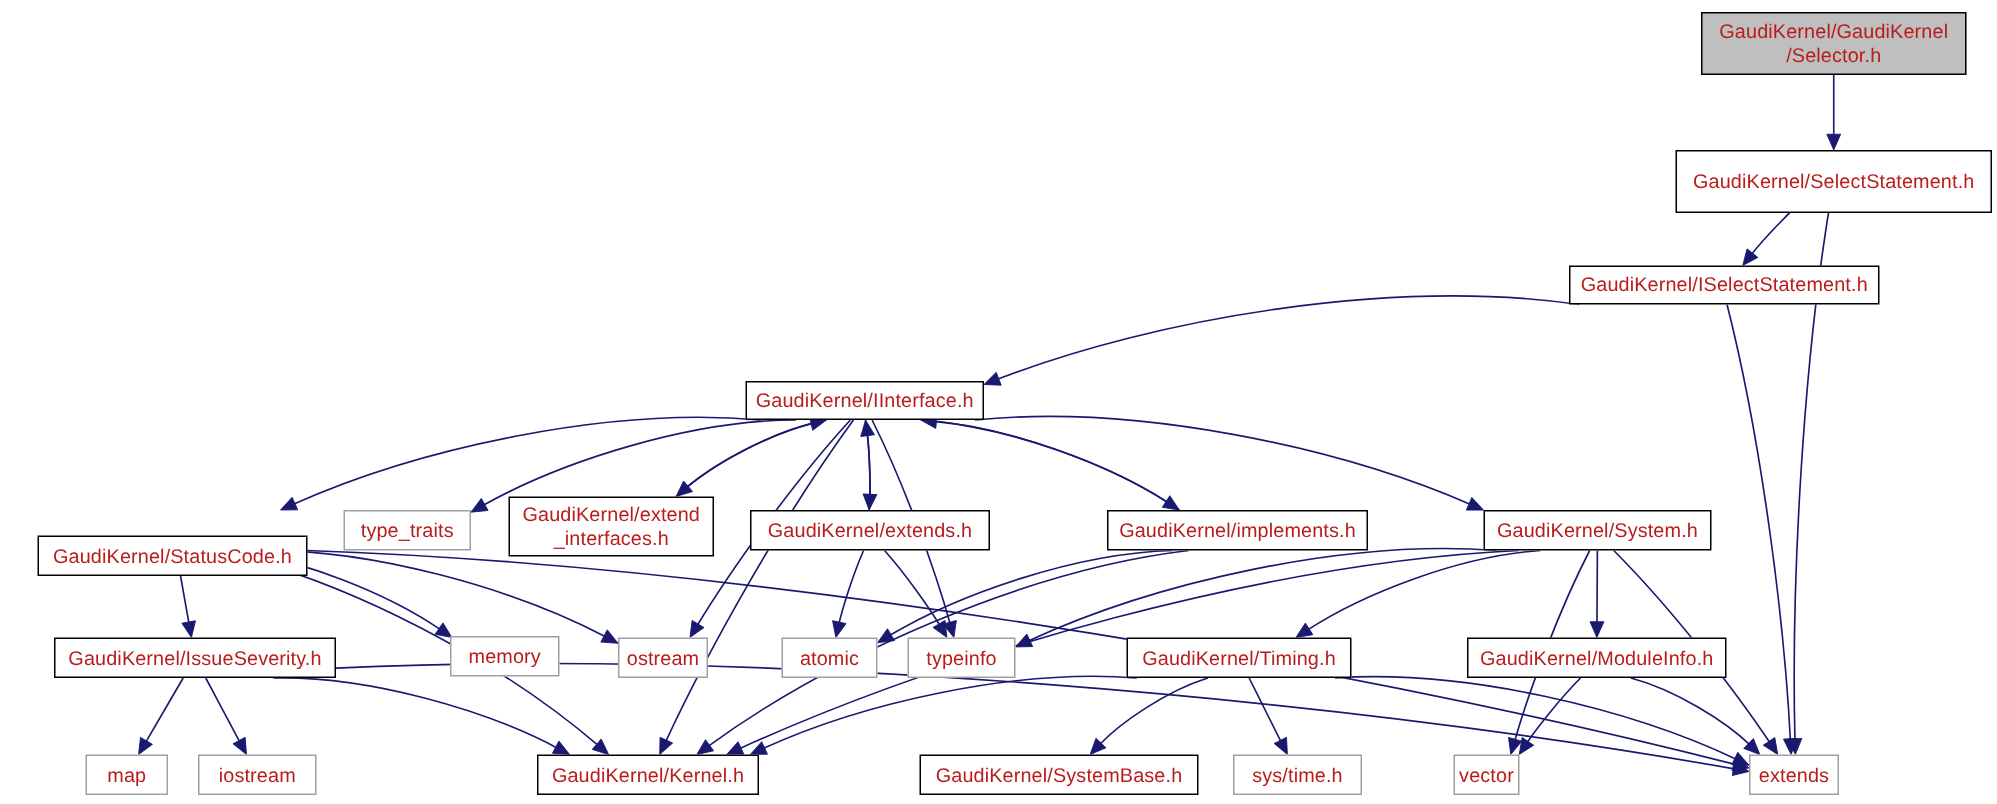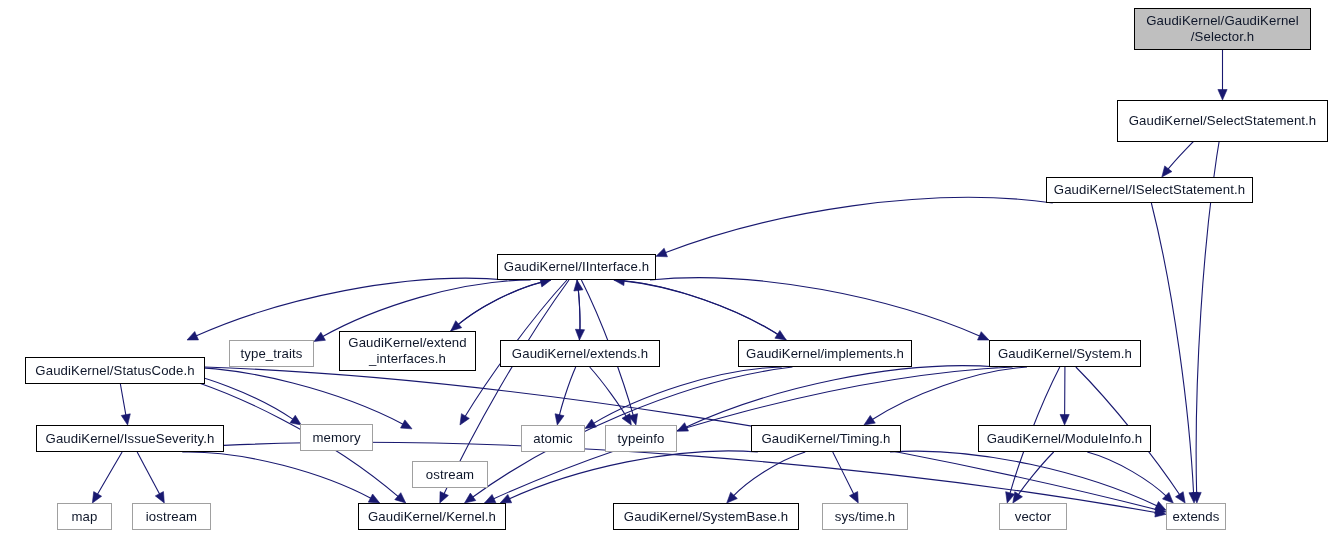--- a/index.html
+++ b/index.html
@@ -35,21 +35,21 @@
   }
   .node {
     position: absolute;
     box-sizing: border-box;
     display: flex;
     align-items: center;
     justify-content: center;
     text-align: center;
     line-height: 1.18;
     font-size: 13.2px;
-    color: #0f172a;
+    color: #b91c1c;
     background: #ffffff;
     border: 1px solid #000000;
     white-space: pre-line;
     letter-spacing: 0.1px;
   }
   .node.sys {
     border: 1px solid #a0a0a0;
   }
   .node.root {
     background: #bfbfbf;
@@ -156,26 +156,26 @@
       <div class="node" style="left: 497px; top: 254px; width: 159px; height: 26px;">GaudiKernel/IInterface.h</div>
       <div class="node" style="left: 25px; top: 357px; width: 180px; height: 27px;">GaudiKernel/StatusCode.h</div>
       <div class="node sys" style="left: 229px; top: 340px; width: 85px; height: 27px;">type_traits</div>
       <div class="node" style="left: 339px; top: 331px; width: 137px; height: 40px;">GaudiKernel/extend
 _interfaces.h</div>
       <div class="node" style="left: 500px; top: 340px; width: 160px; height: 27px;">GaudiKernel/extends.h</div>
       <div class="node" style="left: 738px; top: 340px; width: 174px; height: 27px;">GaudiKernel/implements.h</div>
       <div class="node" style="left: 989px; top: 340px; width: 152px; height: 27px;">GaudiKernel/System.h</div>
       <div class="node" style="left: 36px; top: 425px; width: 188px; height: 27px;">GaudiKernel/IssueSeverity.h</div>
       <div class="node sys" style="left: 300px; top: 424px; width: 73px; height: 27px;">memory</div>
-      <div class="node sys" style="left: 412px; top: 425px; width: 76px; height: 27px; margin-top: 36px;">ostream</div>
+      <div class="node sys" style="left: 412px; top: 425px; width: 60px; height: 27px;">ostream</div>
       <div class="node sys" style="left: 521px; top: 425px; width: 64px; height: 27px;">atomic</div>
       <div class="node sys" style="left: 605px; top: 425px; width: 72px; height: 27px;">typeinfo</div>
       <div class="node" style="left: 751px; top: 425px; width: 150px; height: 27px;">GaudiKernel/Timing.h</div>
       <div class="node" style="left: 978px; top: 425px; width: 173px; height: 27px;">GaudiKernel/ModuleInfo.h</div>
       <div class="node sys" style="left: 57px; top: 503px; width: 55px; height: 27px;">map</div>
       <div class="node sys" style="left: 132px; top: 503px; width: 79px; height: 27px;">iostream</div>
       <div class="node" style="left: 358px; top: 503px; width: 148px; height: 27px;">GaudiKernel/Kernel.h</div>
       <div class="node" style="left: 613px; top: 503px; width: 186px; height: 27px;">GaudiKernel/SystemBase.h</div>
       <div class="node sys" style="left: 822px; top: 503px; width: 86px; height: 27px;">sys/time.h</div>
-      <div class="node sys" style="left: 969px; top: 503px; width: 68px; height: 27px; margin-left: 30px;">vector</div>
+      <div class="node sys" style="left: 969px; top: 503px; width: 44px; height: 27px;">vector</div>
       <div class="node sys" style="left: 1166px; top: 503px; width: 60px; height: 27px;">extends</div>
     </div>
 </div>
 
 </body></html>

